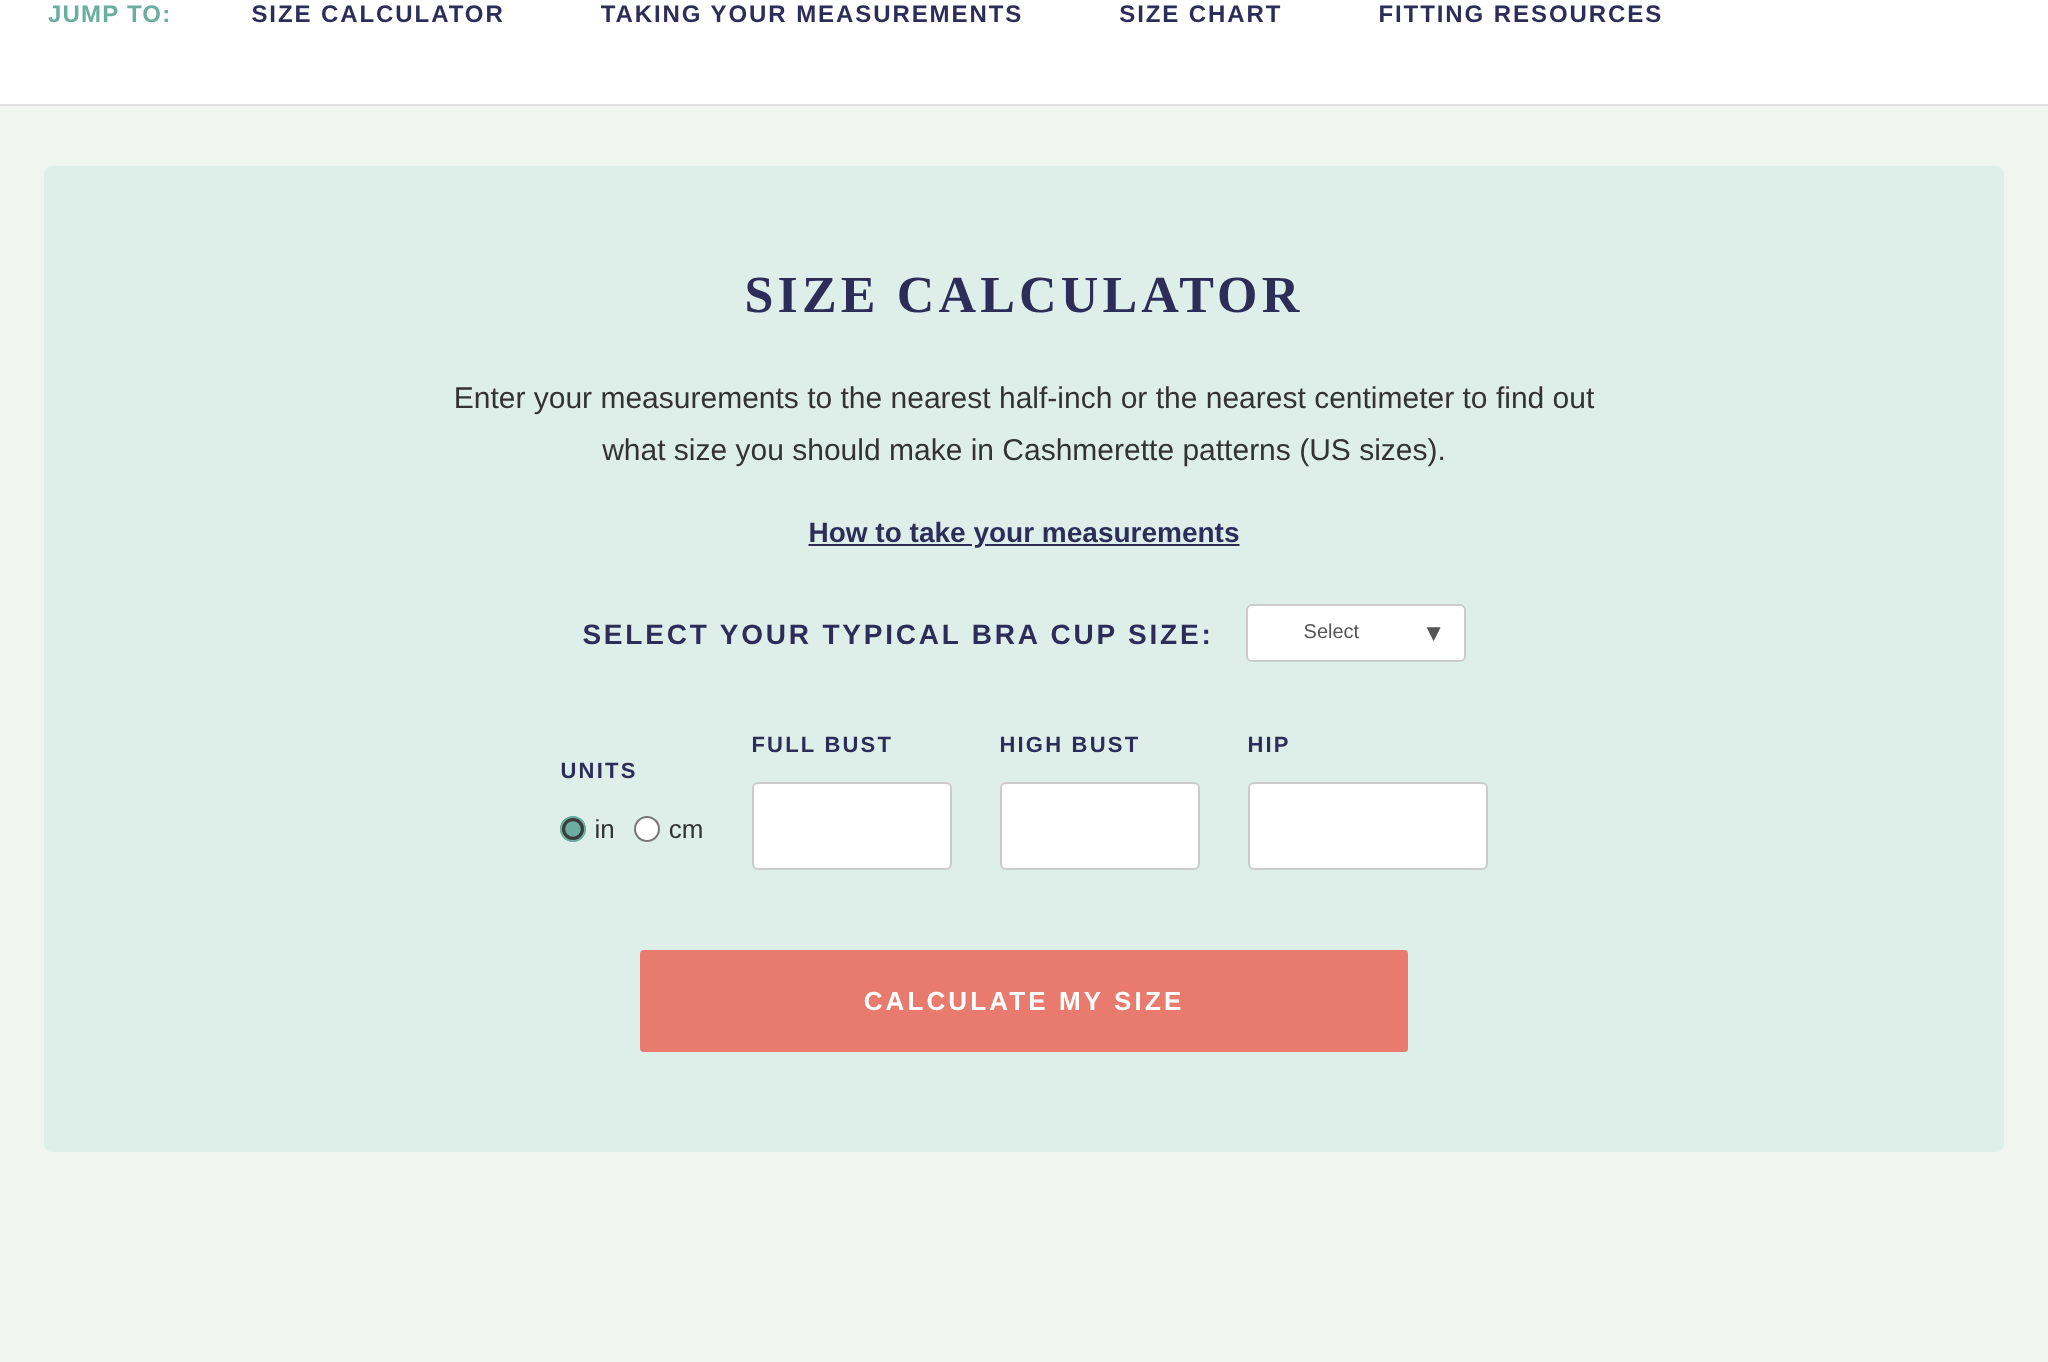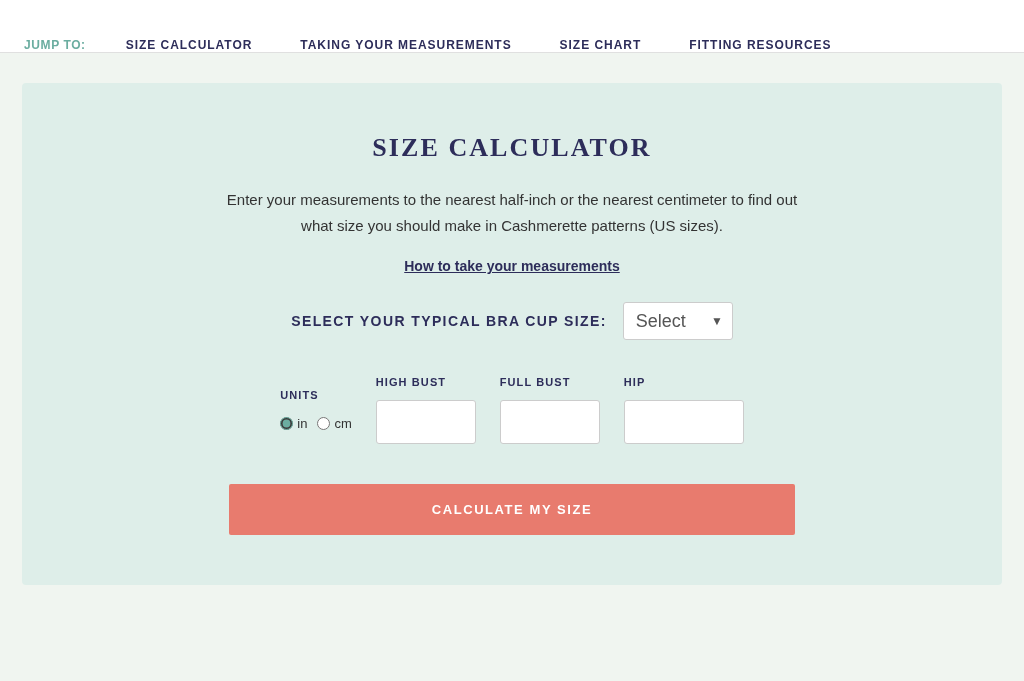--- a/index.html
+++ b/index.html
@@ -10,21 +10,21 @@
 
     body {
       font-family: 'Georgia', serif;
       background-color: #ffffff;
       color: #333;
     }
 
     
     .nav-bar {
       display: flex;
-      align-items: flex-end;
+      align-items: flex-start;
       padding: 0 24px;
       border-bottom: 1px solid #e0e0e0;
       height: 53px;
       background: #fff;
     }
 
     .nav-jump-label {
       font-family: 'Arial', sans-serif;
       font-size: 12px;
       font-weight: bold;
@@ -125,22 +125,22 @@
       position: relative;
       display: inline-block;
     }
 
     .bra-cup-select {
       appearance: none;
       -webkit-appearance: none;
       background: #fff;
       border: 1px solid #ccc;
       border-radius: 3px;
-      padding: 8px 36px 8px 12px;
-      font-size: 18px;
+      padding: 8px 36px 8px 28px;
+      font-size: 10px;
       color: #555;
       cursor: pointer;
       width: 110px;
       outline: none;
     }
 
     .select-chevron {
       position: absolute;
       right: 10px;
       top: 50%;
@@ -225,21 +225,21 @@
       color: #fff;
       border: none;
       padding: 18px 60px;
       font-family: 'Arial', sans-serif;
       font-size: 13px;
       font-weight: bold;
       letter-spacing: 0.12em;
       text-transform: uppercase;
       cursor: pointer;
       border-radius: 2px;
-      width: 566px;
+      width: 384px;
       max-width: 100%;
     }
   </style>
 </head>
 <body>
 
 <nav class="nav-bar">
   <span class="nav-jump-label">JUMP TO:</span>
   <div class="nav-links">
     <a class="nav-link" href="#">SIZE CALCULATOR</a>
@@ -288,26 +288,26 @@
             <span>in</span>
           </label>
           <label class="radio-label">
             <input type="radio" class="radio-input" name="units" value="cm" style="">
             <span>cm</span>
           </label>
         </div>
       </div>
 
       <div class="measurement-field">
+        <span class="field-label">FULL BUST</span>
+        <input type="text" class="measurement-input" style="">
+      </div>
+
+      <div class="measurement-field">
         <span class="field-label">HIGH BUST</span>
-        <input type="text" class="measurement-input" style="">
-      </div>
-
-      <div class="measurement-field">
-        <span class="field-label">FULL BUST</span>
         <input type="text" class="measurement-input" style="">
       </div>
 
 
       <div class="measurement-field">
         <span class="field-label">HIP</span>
         <input type="text" class="measurement-input hip-input" style="">
       </div>
 
     </div>

